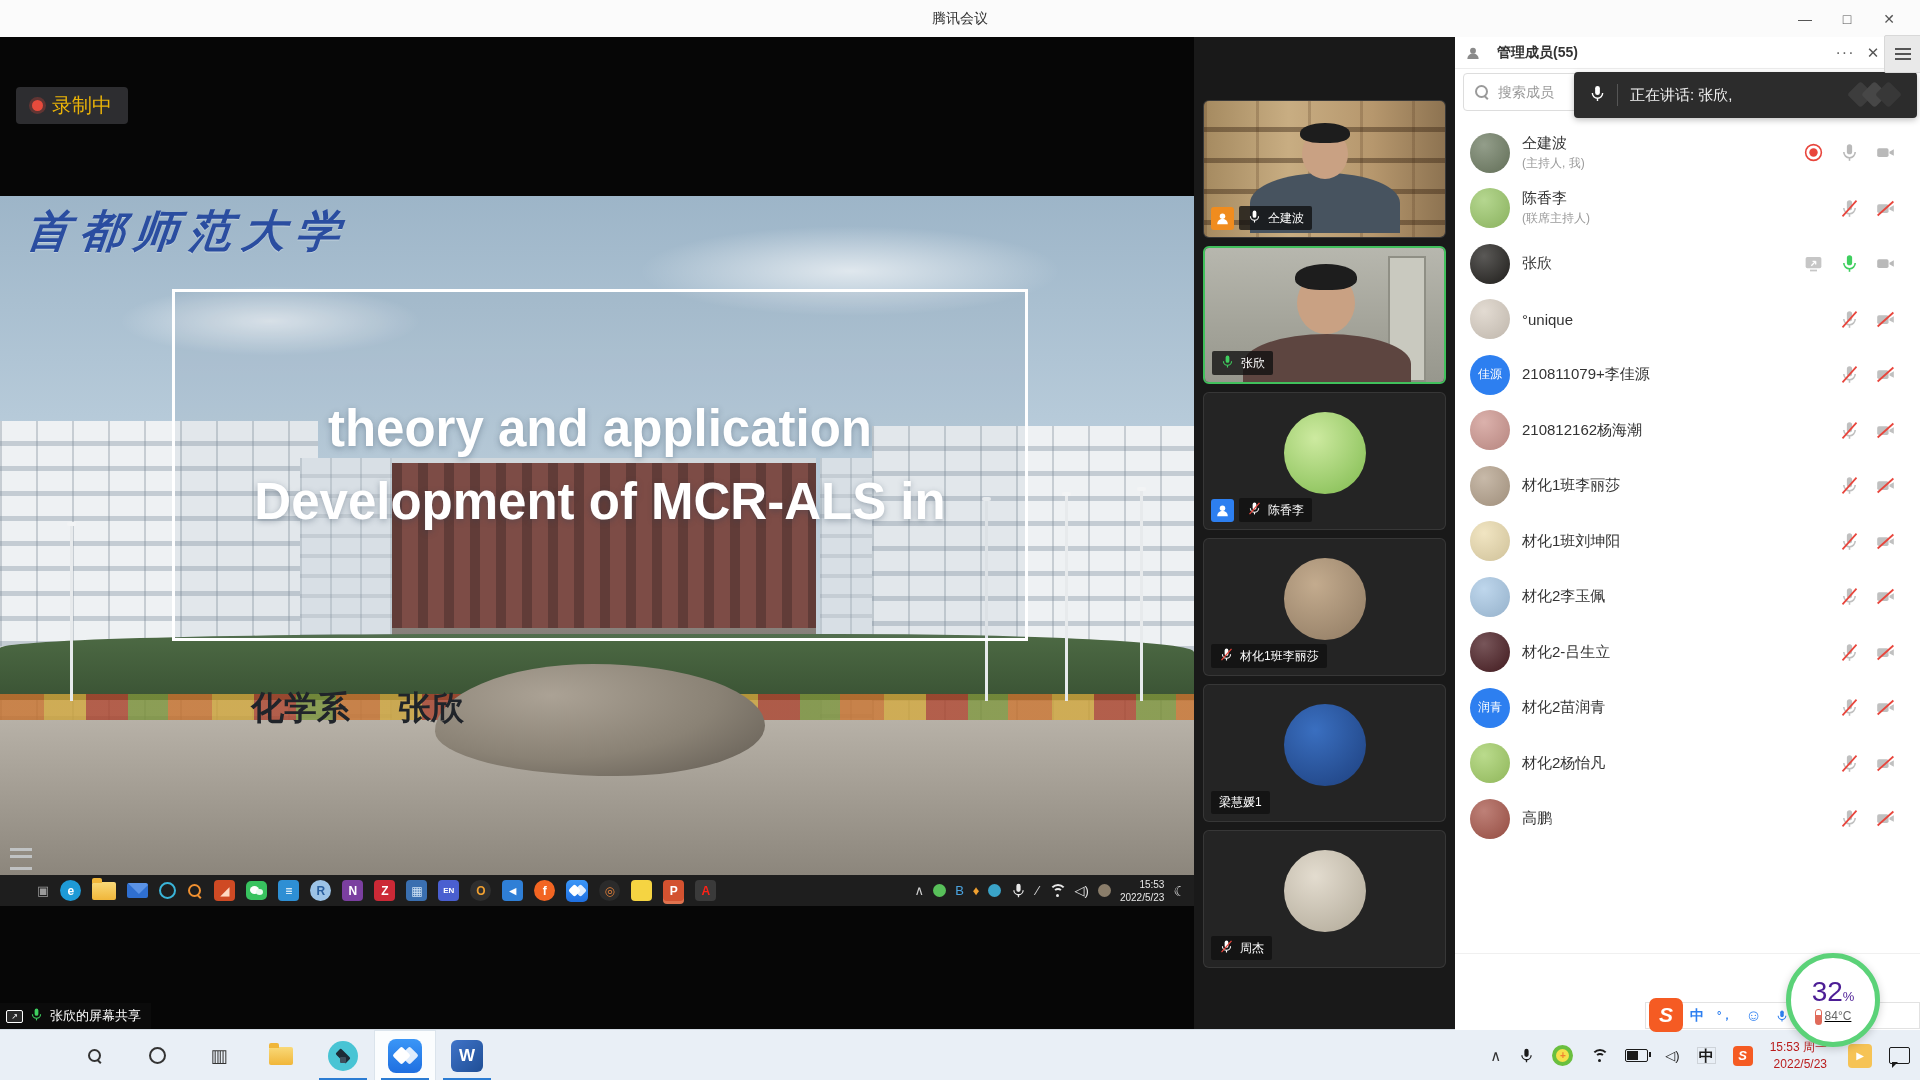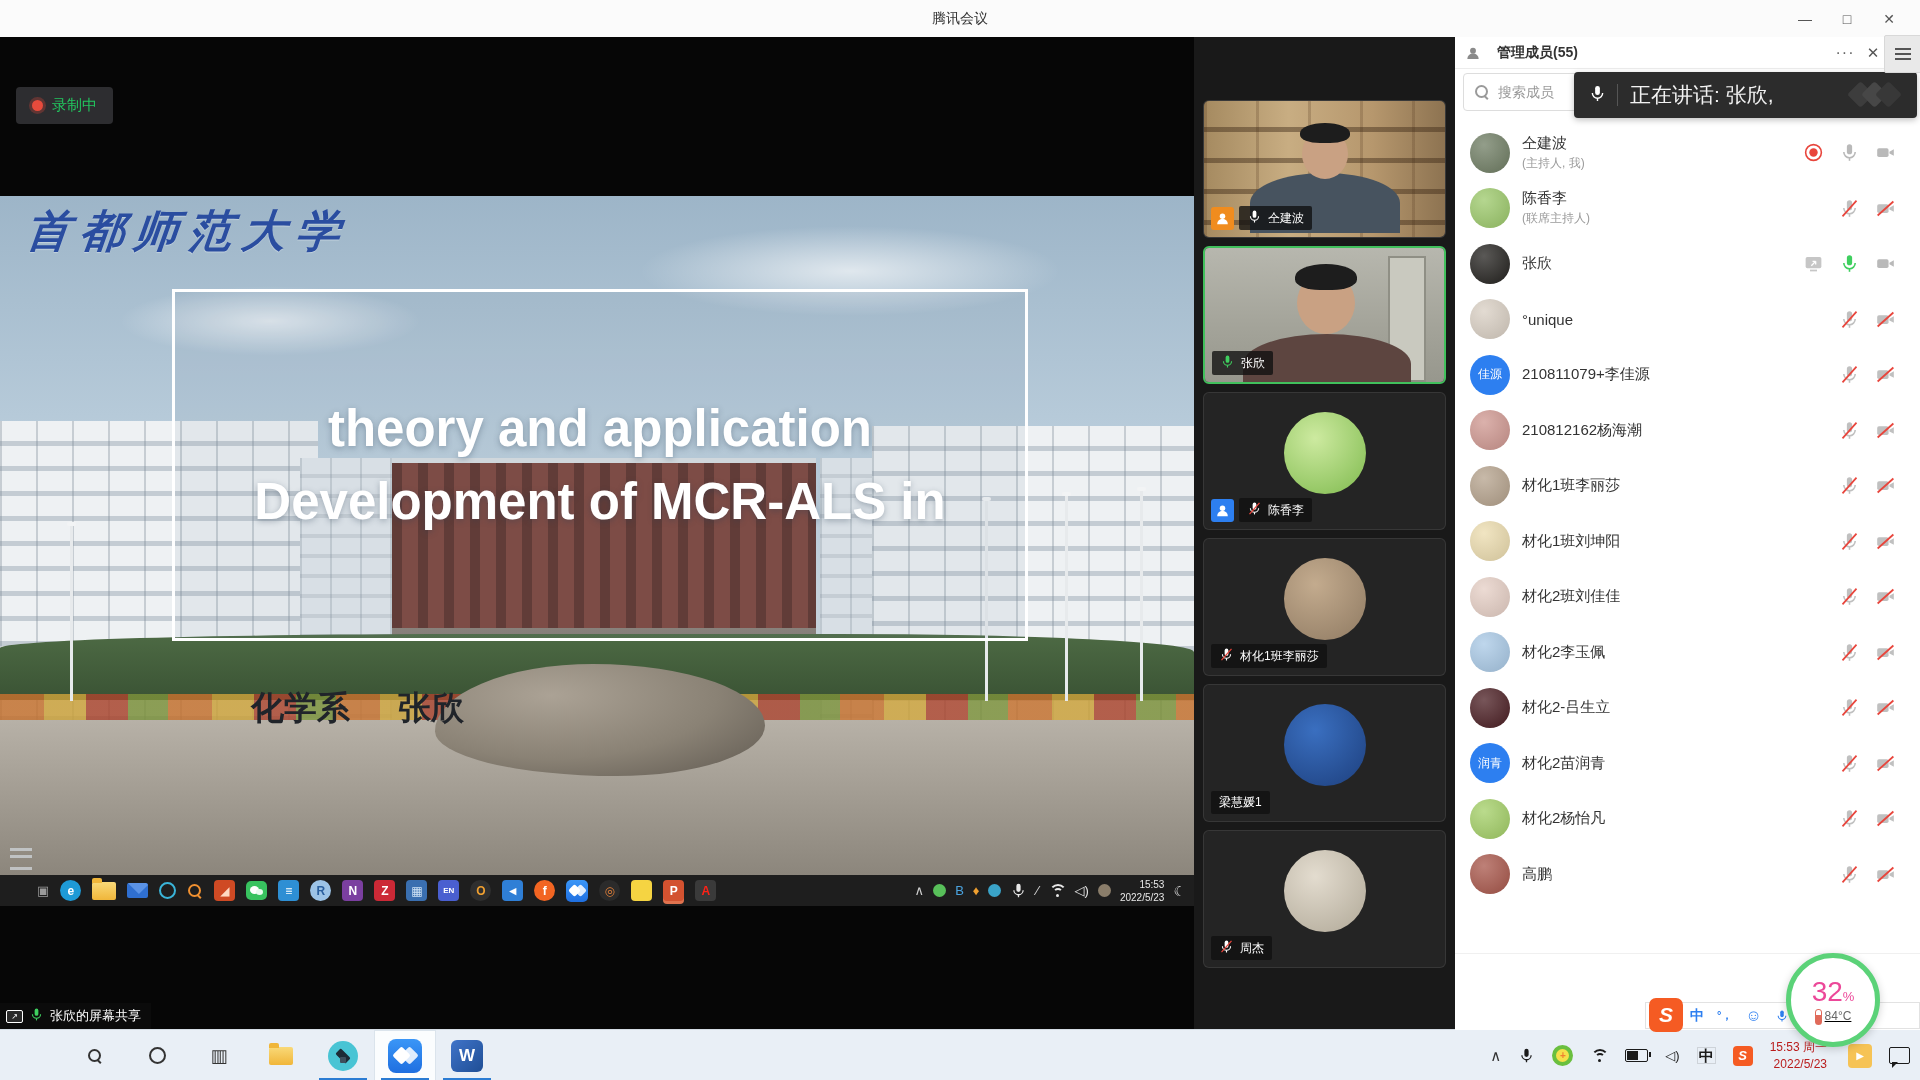--- a/index.html
+++ b/index.html
@@ -10,21 +10,21 @@
   
   .titlebar{left:0;top:0;width:1920px;height:37px;background:#fbfbfb;border-bottom:1px solid #e3e3e3;}
   .tb-title{left:0;top:0;width:1920px;height:37px;line-height:37px;text-align:center;font-size:14px;color:#333;}
   .win-ctrls{right:10px;top:0;height:37px;display:flex;align-items:center;gap:0;}
   .win-ctrls span{width:42px;text-align:center;font-size:14px;color:#555;cursor:default;}
 
   
   .share-black{left:0;top:37px;width:1194px;height:992px;background:#060606;}
   .rec-pill{left:16px;top:87px;height:37px;background:#2d2d30;border-radius:4px;display:flex;align-items:center;gap:9px;padding:0 16px;}
   .rec-dot{width:11px;height:11px;border-radius:50%;background:#e84b3c;box-shadow:0 0 0 3px rgba(232,75,60,.28);}
-  .rec-pill b{color:#22c55e;font-size:15px;font-weight:400;font-family:Liberation Serif, serif;}
+  .rec-pill b{color:#eab308;font-size:20px;font-weight:400;font-family:Liberation Serif, serif;}
 
   .slide{left:0;top:196px;width:1194px;height:679px;overflow:hidden;
     background:linear-gradient(180deg,#9db5c8 0%,#bccfdd 40%,#ccd8e1 58%,#cfd9e0 100%);}
   .cloud{background:radial-gradient(closest-side,rgba(255,255,255,.65),rgba(255,255,255,0));border-radius:50%;}
   .bld{background:
       repeating-linear-gradient(90deg,rgba(125,138,150,.35) 0 2px,rgba(0,0,0,0) 2px 36px),
       repeating-linear-gradient(180deg,#eef1f3 0 20px,#c4ccd3 20px 25px);}
   .bld2{background:
       repeating-linear-gradient(90deg,rgba(125,138,150,.28) 0 2px,rgba(0,0,0,0) 2px 30px),
       repeating-linear-gradient(180deg,#e3e8ec 0 16px,#cdd4da 16px 20px);}
@@ -119,35 +119,35 @@
   .p-title{font-size:14px;color:#333;font-weight:600;margin-left:16px;}
   .p-more{margin-left:auto;color:#666;font-size:16px;letter-spacing:1px;width:30px;text-align:center;}
   .p-close{color:#555;font-size:15px;width:26px;text-align:center;margin-right:34px;}
   .panel-collapse{left:1884px;top:35px;width:36px;height:36px;background:#e9e9e9;border:1px solid #d8d8d8;border-radius:2px;display:flex;align-items:center;justify-content:center;z-index:30;}
   .panel-collapse i{display:block;width:16px;height:2px;background:#555;box-shadow:0 5px 0 #555,0 -5px 0 #555;}
   .p-search{left:1463px;top:73px;width:445px;height:38px;border:1px solid #ddd;border-radius:4px;background:#fff;display:flex;align-items:center;gap:7px;padding:0 10px;box-sizing:border-box;}
   .p-search input{border:none;outline:none;font-size:14px;color:#333;width:100%;font-family:inherit;}
   .p-search input::placeholder{color:#9a9a9a;}
   .toast{left:1574px;top:72px;width:315px;height:46px;background:#2c2c2c;border-radius:4px;display:flex;align-items:center;padding:0 14px;z-index:20;box-shadow:0 2px 6px rgba(0,0,0,.25);}
   .toast .sep{width:1px;height:22px;background:#555;margin:0 12px 0 10px;}
-  .toast .txt{color:#f2f2f2;font-size:21px;text-align:center;}
+  .toast .txt{color:#f2f2f2;font-size:15px;text-align:center;}
   .toast-logo{margin-left:auto;position:relative;width:52px;height:30px;opacity:.9;}
   .toast-logo i{position:absolute;width:19px;height:19px;border-radius:3px;transform:rotate(45deg);top:5px;}
   .m-list{left:1455px;top:125px;width:465px;height:833px;overflow:hidden;background:#fff;}
   .m-row{height:55.5px;display:flex;align-items:center;padding-left:15px;box-sizing:border-box;}
   .m-avatar{width:40px;height:40px;border-radius:50%;flex:0 0 40px;display:flex;align-items:center;justify-content:center;color:#fff;font-size:12px;overflow:hidden;}
   .m-text{margin-left:12px;display:flex;flex-direction:column;gap:2px;min-width:0;}
   .m-name{font-size:15px;color:#333;white-space:nowrap;}
   .m-sub{font-size:12px;color:#9b9b9b;}
   .m-icons{margin-left:auto;display:flex;align-items:center;gap:15px;padding-right:24px;}
   .m-icons .icn{width:21px;height:21px;display:block;}
   .p-footer{left:1455px;top:953px;width:465px;height:76px;background:#fff;border-top:1px solid #f0f0f0;z-index:10;}
   .p-btn{position:absolute;top:11px;height:34px;border:1px solid #d9d9d9;border-radius:2px;background:#fff;color:#2470e0;font-size:14px;display:flex;align-items:center;justify-content:center;box-sizing:border-box;}
   .monitor-circle{left:1786px;top:953px;width:94px;height:94px;border-radius:50%;background:#fff;border:5px solid #5bd278;box-sizing:border-box;z-index:60;display:flex;flex-direction:column;align-items:center;justify-content:center;box-shadow:0 2px 8px rgba(0,0,0,.18);}
-  .mc-line1{font-size:28px;color:#ec4899;line-height:1;}
+  .mc-line1{font-size:28px;color:#4c1d95;line-height:1;}
   .mc-line1 .unit{font-size:13px;}
   .mc-line2{display:flex;align-items:flex-end;gap:3px;margin-top:3px;text-decoration:underline;}
   .thermo{width:5px;height:12px;border:1.5px solid #e06a5a;border-radius:3px;position:relative;background:linear-gradient(0deg,#e06a5a 55%,#fff 55%);}
   .thermo:after{content:"";position:absolute;left:-1px;bottom:-3px;width:7px;height:7px;background:#e06a5a;border-radius:50%;}
   .mc-temp{font-size:12px;color:#666;}
 
   
   .sogou-bar{left:1645px;top:1002px;width:275px;height:27px;background:#fff;border:1px solid #e2e2e2;box-sizing:border-box;display:flex;align-items:center;gap:13px;padding-left:44px;z-index:55;}
   .sogou-logo{position:absolute;left:3px;top:-5px;width:34px;height:34px;background:#f55b23;border-radius:7px;color:#fff;font-weight:bold;font-size:21px;font-style:italic;display:flex;align-items:center;justify-content:center;}
   .sg-ic{color:#2d7ff0;font-size:14px;font-weight:bold;display:inline-flex;align-items:center;}
@@ -634,44 +634,20 @@
           <span>
             <svg class="icn" viewBox="0 0 24 24">
               <rect x="2.5" y="7" width="13" height="10" rx="2" fill="#c0c0c0"></rect>
               <path d="M16.5 11l5-2.8v7.6l-5-2.8z" fill="#c0c0c0"></path>
               <line x1="3" y1="20" x2="21" y2="4" stroke="#e8453c" stroke-width="2"></line>
             </svg>
           </span>
         </span>
   </div>
 
-  <div class="m-row">
-    <span class="m-avatar" style="background: radial-gradient(circle at 35% 30%, rgba(255, 255, 255, 0.25), rgba(0, 0, 0, 0.12)), rgb(230, 207, 197);"></span>
-    <span class="m-text">
-      <span class="m-name">材化2班刘佳佳</span>
-
-    </span>
-    <span class="m-icons">
-          <span>
-            <svg class="icn" viewBox="0 0 24 24">
-              <rect x="9" y="2.5" width="6" height="11.5" rx="3" fill="#c0c0c0"></rect>
-              <path d="M5.5 11.5a6.5 6.5 0 0 0 13 0" fill="none" stroke="#c0c0c0" stroke-width="1.8"></path>
-              <line x1="12" y1="18" x2="12" y2="21.5" stroke="#c0c0c0" stroke-width="1.8"></line>
-              <line x1="4" y1="21" x2="20" y2="3" stroke="#e8453c" stroke-width="2"></line>
-            </svg>
-          </span>
-          <span>
-            <svg class="icn" viewBox="0 0 24 24">
-              <rect x="2.5" y="7" width="13" height="10" rx="2" fill="#c0c0c0"></rect>
-              <path d="M16.5 11l5-2.8v7.6l-5-2.8z" fill="#c0c0c0"></path>
-              <line x1="3" y1="20" x2="21" y2="4" stroke="#e8453c" stroke-width="2"></line>
-            </svg>
-          </span>
-        </span>
-  </div>
 
 
   <div class="m-row">
     <span class="m-avatar" style="background: radial-gradient(circle at 35% 30%, rgba(255, 255, 255, 0.25), rgba(0, 0, 0, 0.12)), rgb(169, 201, 230);"></span>
     <span class="m-text">
       <span class="m-name">材化2李玉佩</span>
 
     </span>
     <span class="m-icons">
           <span>

